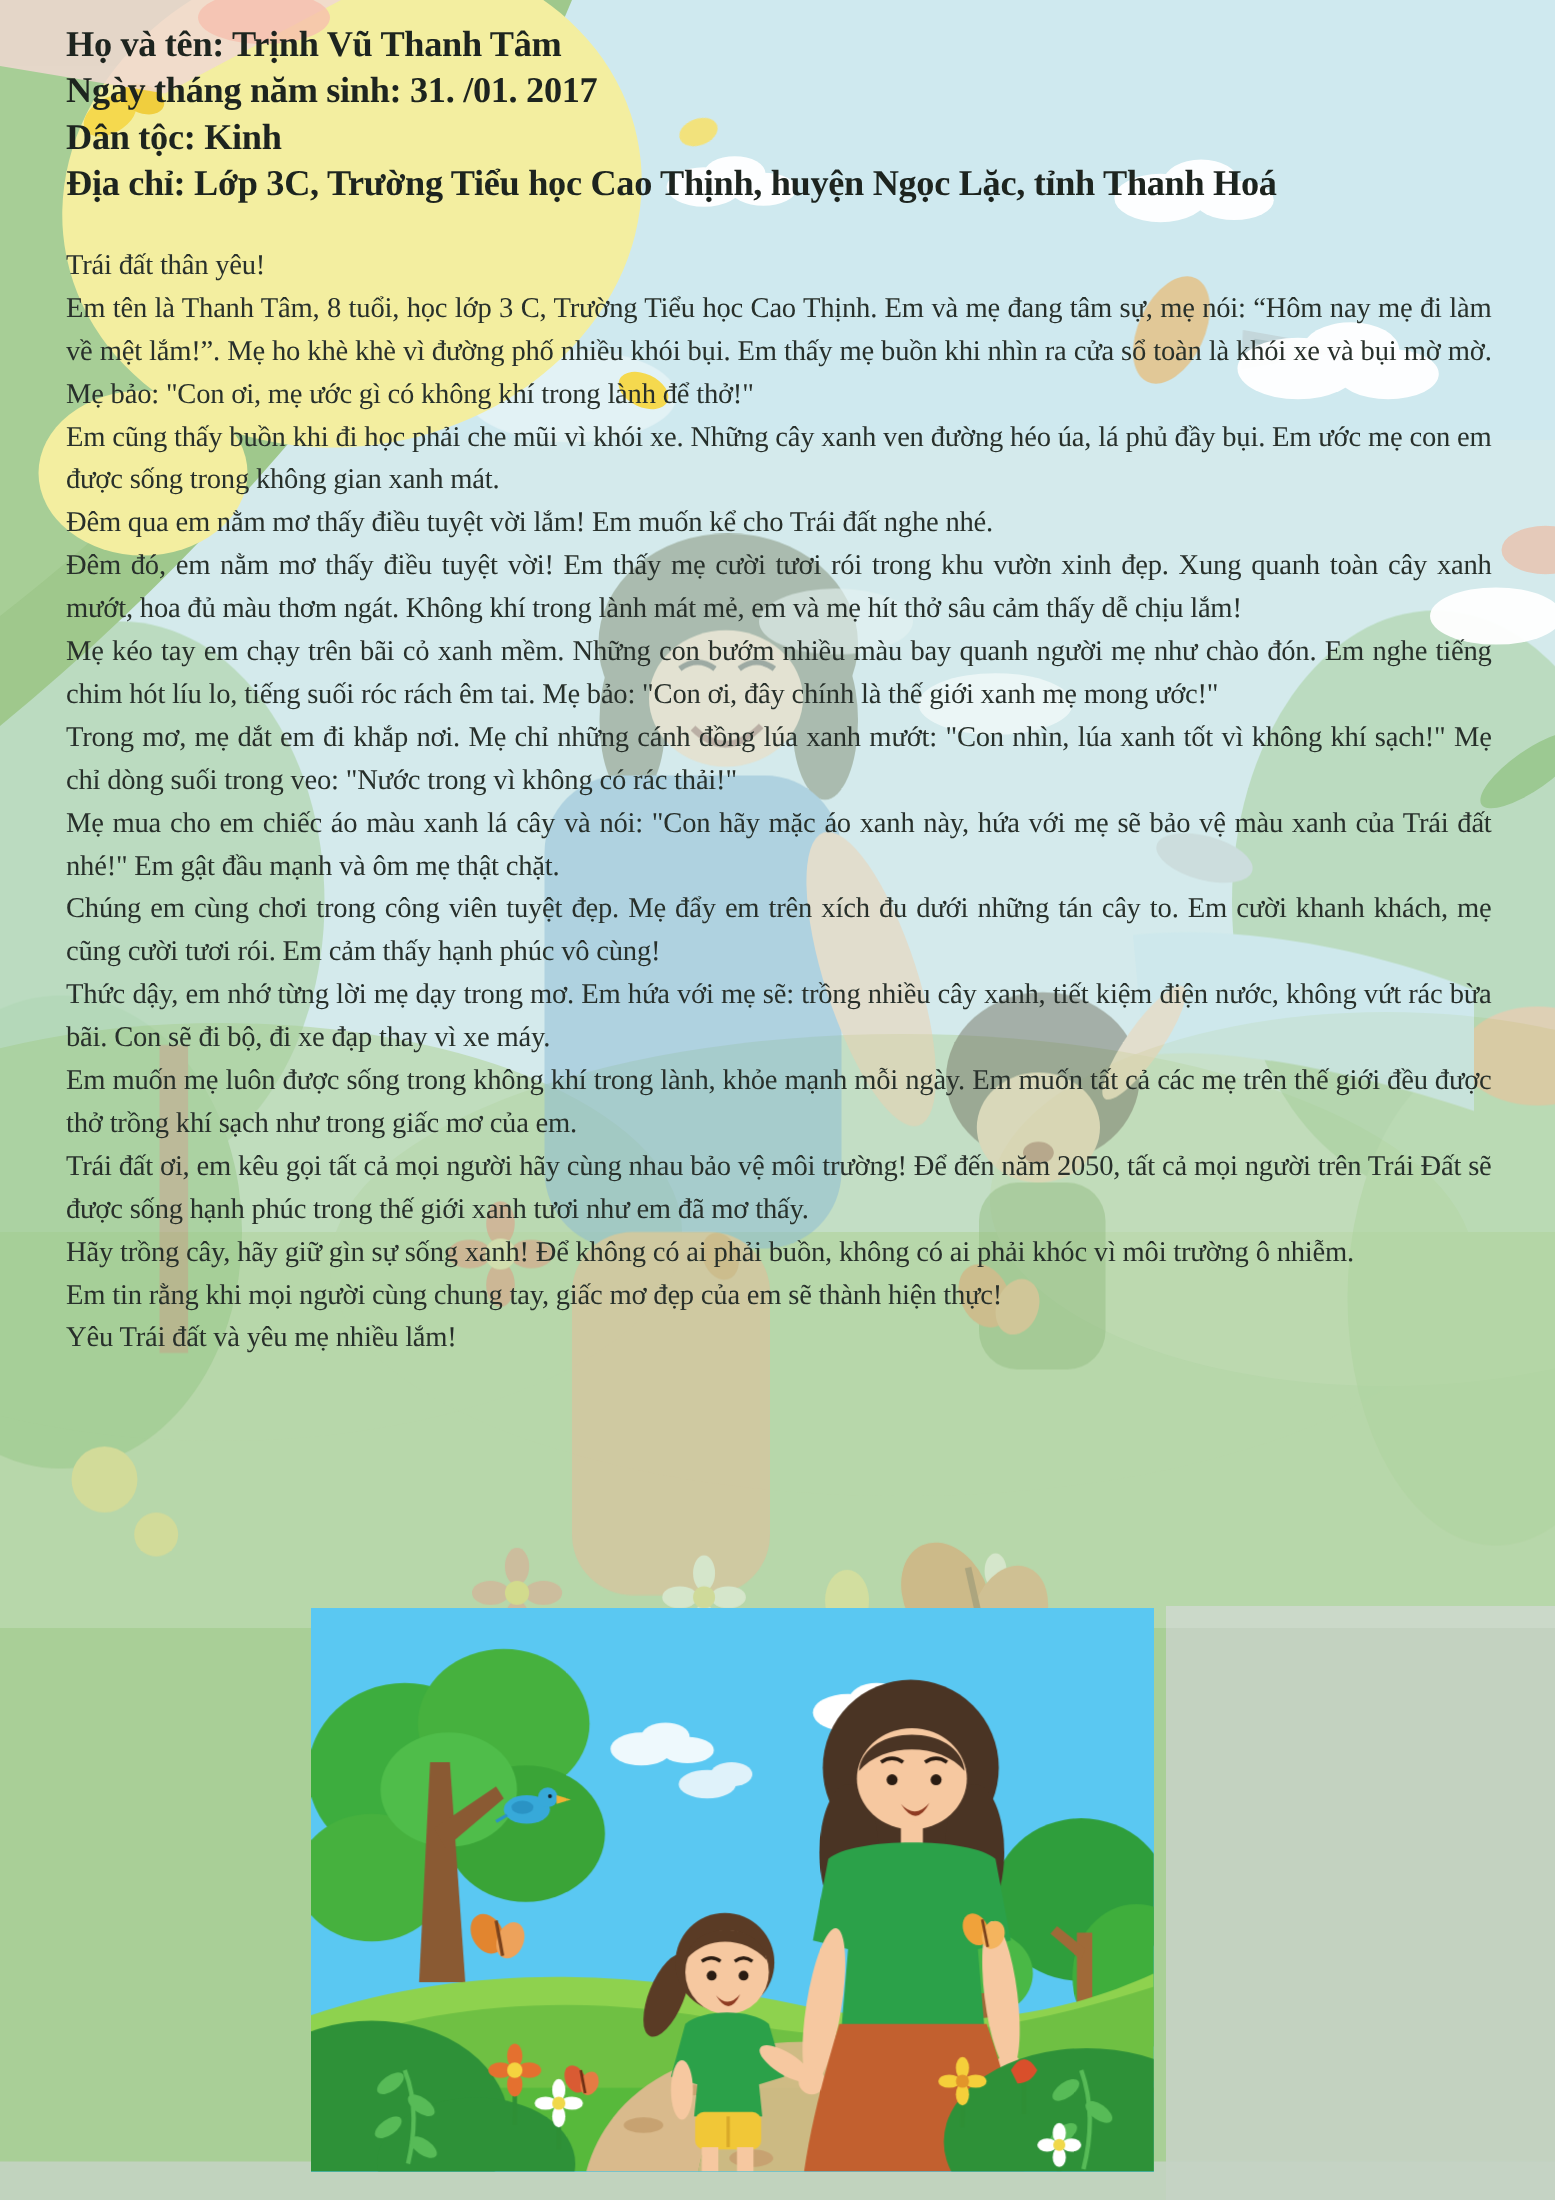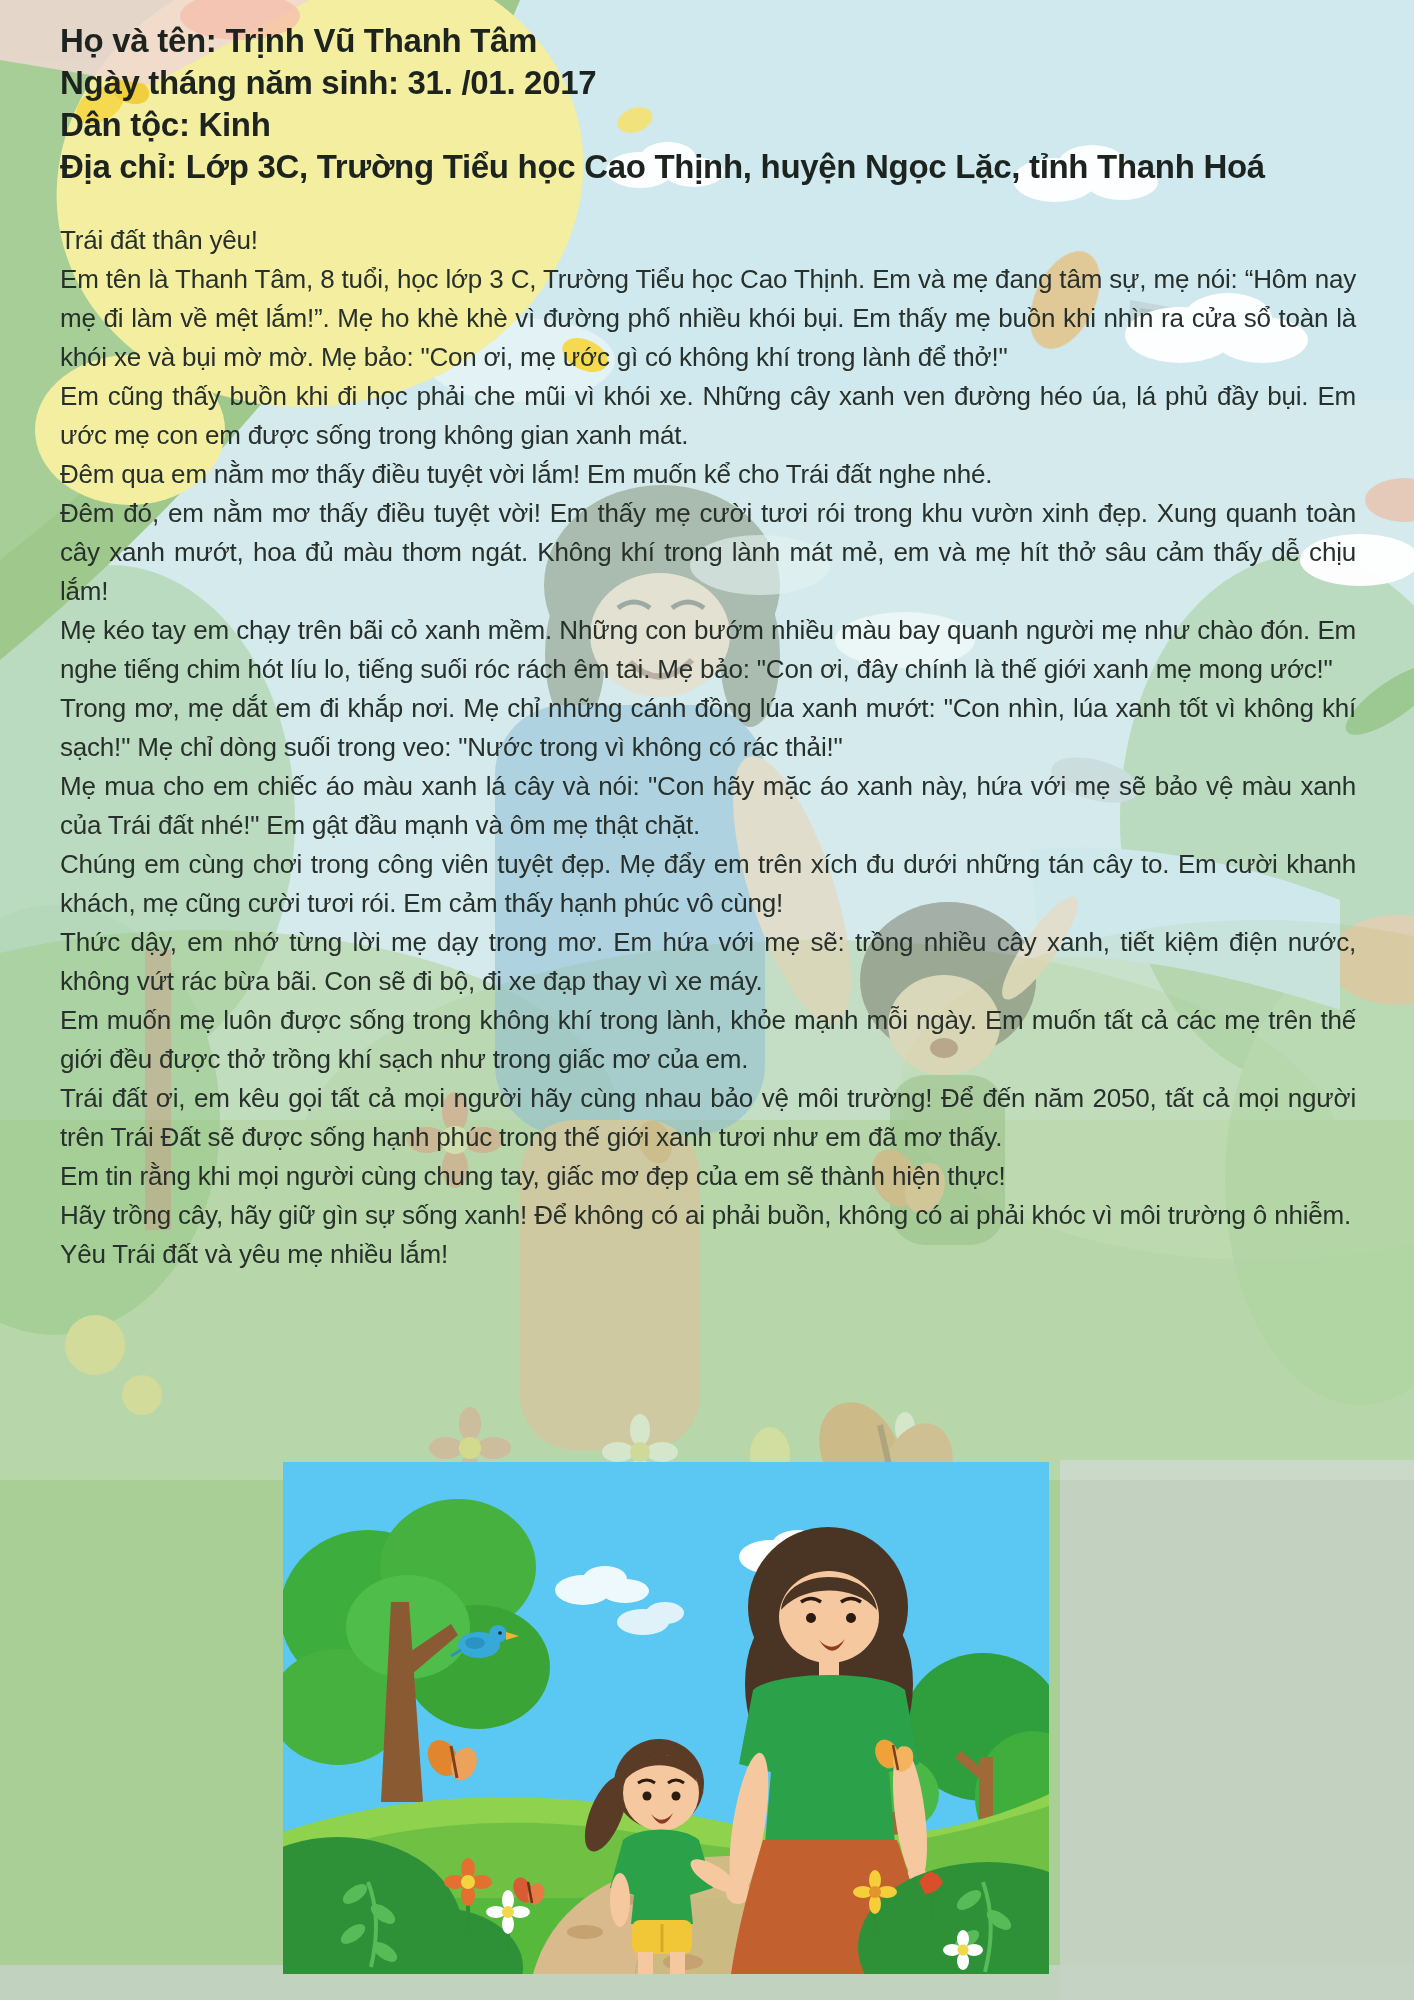--- a/index.html
+++ b/index.html
@@ -1,17 +1,17 @@
 <!DOCTYPE html>
 <html><head>
 <meta charset="utf-8">
 <style>
   html,body{margin:0;padding:0;}
   .page{position:relative;width:1414px;height:2000px;overflow:hidden;background:#cfe9ef;
-        font-family:Liberation Sans, sans-serif;}
+        font-family:Liberation Serif, serif;}
   .bg{position:absolute;left:0;top:0;z-index:0;}
   .textcol{position:absolute;left:60px;width:1296px;z-index:2;color:#28302b;}
   .hdr{top:20px;font-weight:700;font-size:33px;line-height:42px;color:#1d241f;letter-spacing:-0.3px;}
   .hdr div{white-space:nowrap;}
   .letter{top:221px;font-size:26px;line-height:39px;letter-spacing:-0.2px;}
   .letter p{margin:0;text-align:justify;}
   .letter p.closing{text-align:left;}
   .pic{position:absolute;left:283px;top:1462px;z-index:3;}
 </style>
 </head>
@@ -149,22 +149,22 @@
     <p>Em cũng thấy buồn khi đi học phải che mũi vì khói xe. Những cây xanh ven đường héo úa, lá phủ đầy bụi. Em ước mẹ con em được sống trong không gian xanh mát.</p>
     <p>Đêm qua em nằm mơ thấy điều tuyệt vời lắm! Em muốn kể cho Trái đất nghe nhé.</p>
     <p>Đêm đó, em nằm mơ thấy điều tuyệt vời! Em thấy mẹ cười tươi rói trong khu vườn xinh đẹp. Xung quanh toàn cây xanh mướt, hoa đủ màu thơm ngát. Không khí trong lành mát mẻ, em và mẹ hít thở sâu cảm thấy dễ chịu lắm!</p>
     <p>Mẹ kéo tay em chạy trên bãi cỏ xanh mềm. Những con bướm nhiều màu bay quanh người mẹ như chào đón. Em nghe tiếng chim hót líu lo, tiếng suối róc rách êm tai. Mẹ bảo: "Con ơi, đây chính là thế giới xanh mẹ mong ước!"</p>
     <p>Trong mơ, mẹ dắt em đi khắp nơi. Mẹ chỉ những cánh đồng lúa xanh mướt: "Con nhìn, lúa xanh tốt vì không khí sạch!" Mẹ chỉ dòng suối trong veo: "Nước trong vì không có rác thải!"</p>
     <p>Mẹ mua cho em chiếc áo màu xanh lá cây và nói: "Con hãy mặc áo xanh này, hứa với mẹ sẽ bảo vệ màu xanh của Trái đất nhé!" Em gật đầu mạnh và ôm mẹ thật chặt.</p>
     <p>Chúng em cùng chơi trong công viên tuyệt đẹp. Mẹ đẩy em trên xích đu dưới những tán cây to. Em cười khanh khách, mẹ cũng cười tươi rói. Em cảm thấy hạnh phúc vô cùng!</p>
     <p>Thức dậy, em nhớ từng lời mẹ dạy trong mơ. Em hứa với mẹ sẽ: trồng nhiều cây xanh, tiết kiệm điện nước, không vứt rác bừa bãi. Con sẽ đi bộ, đi xe đạp thay vì xe máy.</p>
     <p>Em muốn mẹ luôn được sống trong không khí trong lành, khỏe mạnh mỗi ngày. Em muốn tất cả các mẹ trên thế giới đều được thở trồng khí sạch như trong giấc mơ của em.</p>
     <p>Trái đất ơi, em kêu gọi tất cả mọi người hãy cùng nhau bảo vệ môi trường! Để đến năm 2050, tất cả mọi người trên Trái Đất sẽ được sống hạnh phúc trong thế giới xanh tươi như em đã mơ thấy.</p>
+    <p>Hãy trồng cây, hãy giữ gìn sự sống xanh! Để không có ai phải buồn, không có ai phải khóc vì môi trường ô nhiễm.</p>
     <p>Em tin rằng khi mọi người cùng chung tay, giấc mơ đẹp của em sẽ thành hiện thực!</p>
-    <p>Hãy trồng cây, hãy giữ gìn sự sống xanh! Để không có ai phải buồn, không có ai phải khóc vì môi trường ô nhiễm.</p>
     <p class="closing">Yêu Trái đất và yêu mẹ nhiều lắm!</p>
   </div>
 
   <svg class="pic" width="766" height="512" viewBox="0 0 766 512" aria-hidden="true">
     <rect width="766" height="512" fill="#5ac8f2"></rect>
 
     <g fill="#ffffff">
       <g opacity="0.9">
           <ellipse cx="300" cy="128" rx="28" ry="15"></ellipse>
           <ellipse cx="322" cy="117" rx="22" ry="13"></ellipse>

